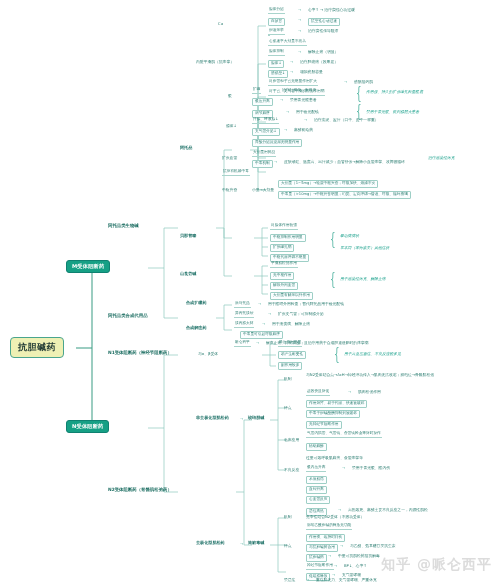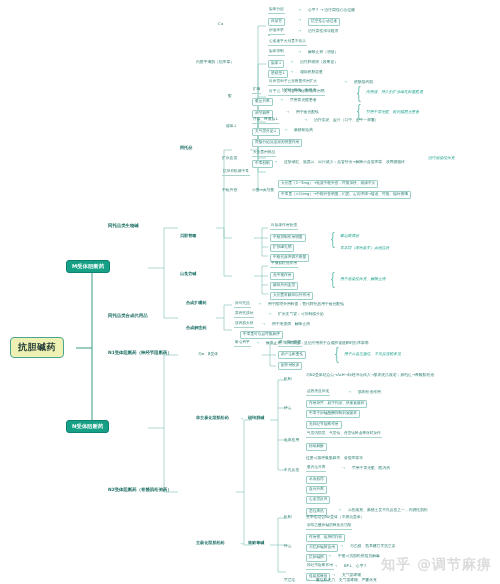--- a/index.html
+++ b/index.html
@@ -312,14 +312,14 @@
   <div class="node arrow" style="left:334px; top:565px;">→</div>
   <div class="node lvl5" style="left:344px; top:564px;">BP↓、心率↑</div>
   <div class="node boxed" style="left:306px; top:573px;">促组胺释放</div>
   <div class="node arrow" style="left:332px; top:574px;">→</div>
   <div class="node lvl5" style="left:342px; top:573px;">支气管哮喘</div>
 
   <div class="node lvl5" style="left:284px; top:578px;">禁忌症</div>
   <div class="node arrow" style="left:306px; top:579px;">→</div>
   <div class="node lvl5" style="left:316px; top:578px;">重症肌无力、支气管哮喘、严重休克</div>
 
-  <div class="wm">知乎 @调节麻痹</div>
+  <div class="wm">知乎 @哌仑西平</div>
 </div>
 
 </body></html>

